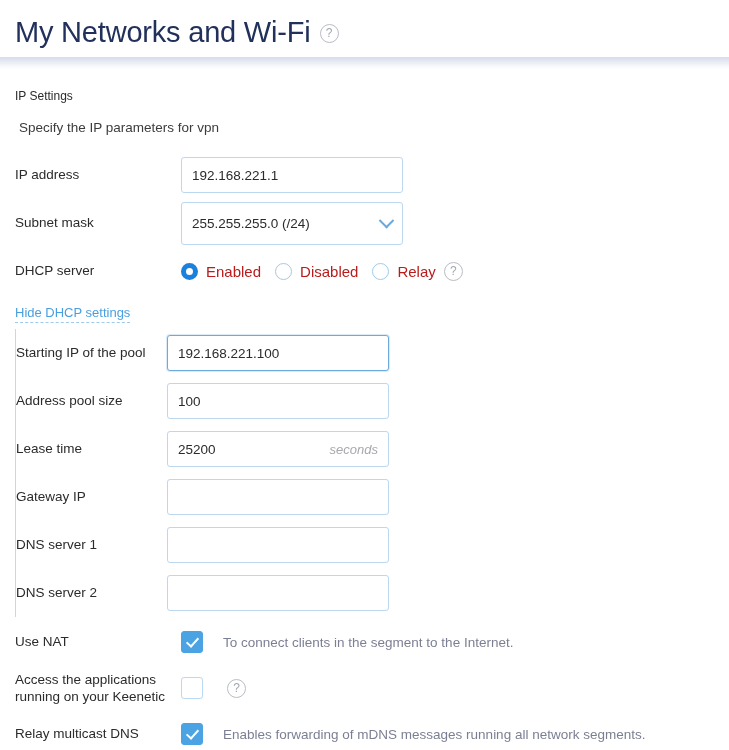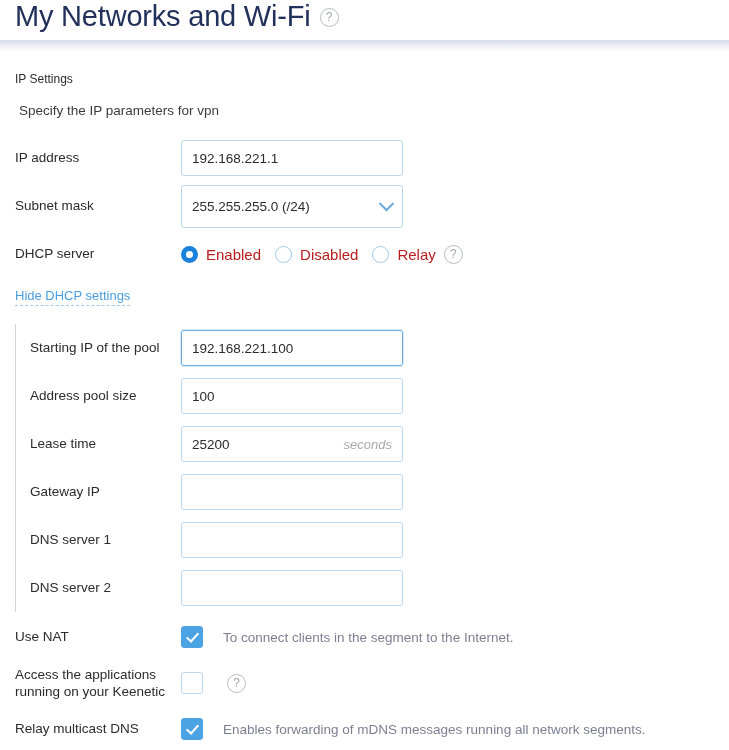--- a/index.html
+++ b/index.html
@@ -9,22 +9,22 @@
     width: 729px;
     height: 750px;
     background: #ffffff;
     font-family: "Liberation Sans", sans-serif;
     overflow: hidden;
   }
 
   
   .page-header {
     position: relative;
-    height: 40px;
-    padding: 0 0 0 15px;
+    height: 57px;
+    padding: 16px 0 0 15px;
     display: flex;
     align-items: flex-start;
     background: #ffffff;
   }
   .page-title {
     font-size: 29px;
     line-height: 32px;
     color: #22315b;
     font-weight: 400;
     letter-spacing: -0.2px;
@@ -150,30 +150,29 @@
     color: #b91c1c;
   }
 
   
   .toggle-link {
     display: inline-block;
     font-size: 13px;
     color: #4a9fe0;
     border-bottom: 1px dashed #9ecaec;
     text-decoration: none;
-    margin: 10px 0 12px 0;
+    margin: 10px 0 0 0;
     padding-bottom: 2px;
     cursor: pointer;
   }
 
   
   .indent-group {
     border-left: 1px solid #d3d5da;
     margin-top: 6px;
-    padding-left: 14px;
   }
 
   
   .checkbox {
     width: 22px; height: 22px;
     border-radius: 3px;
     border: 1px solid #bcd8ef;
     background: #fff;
     flex: 0 0 auto;
     position: relative;

